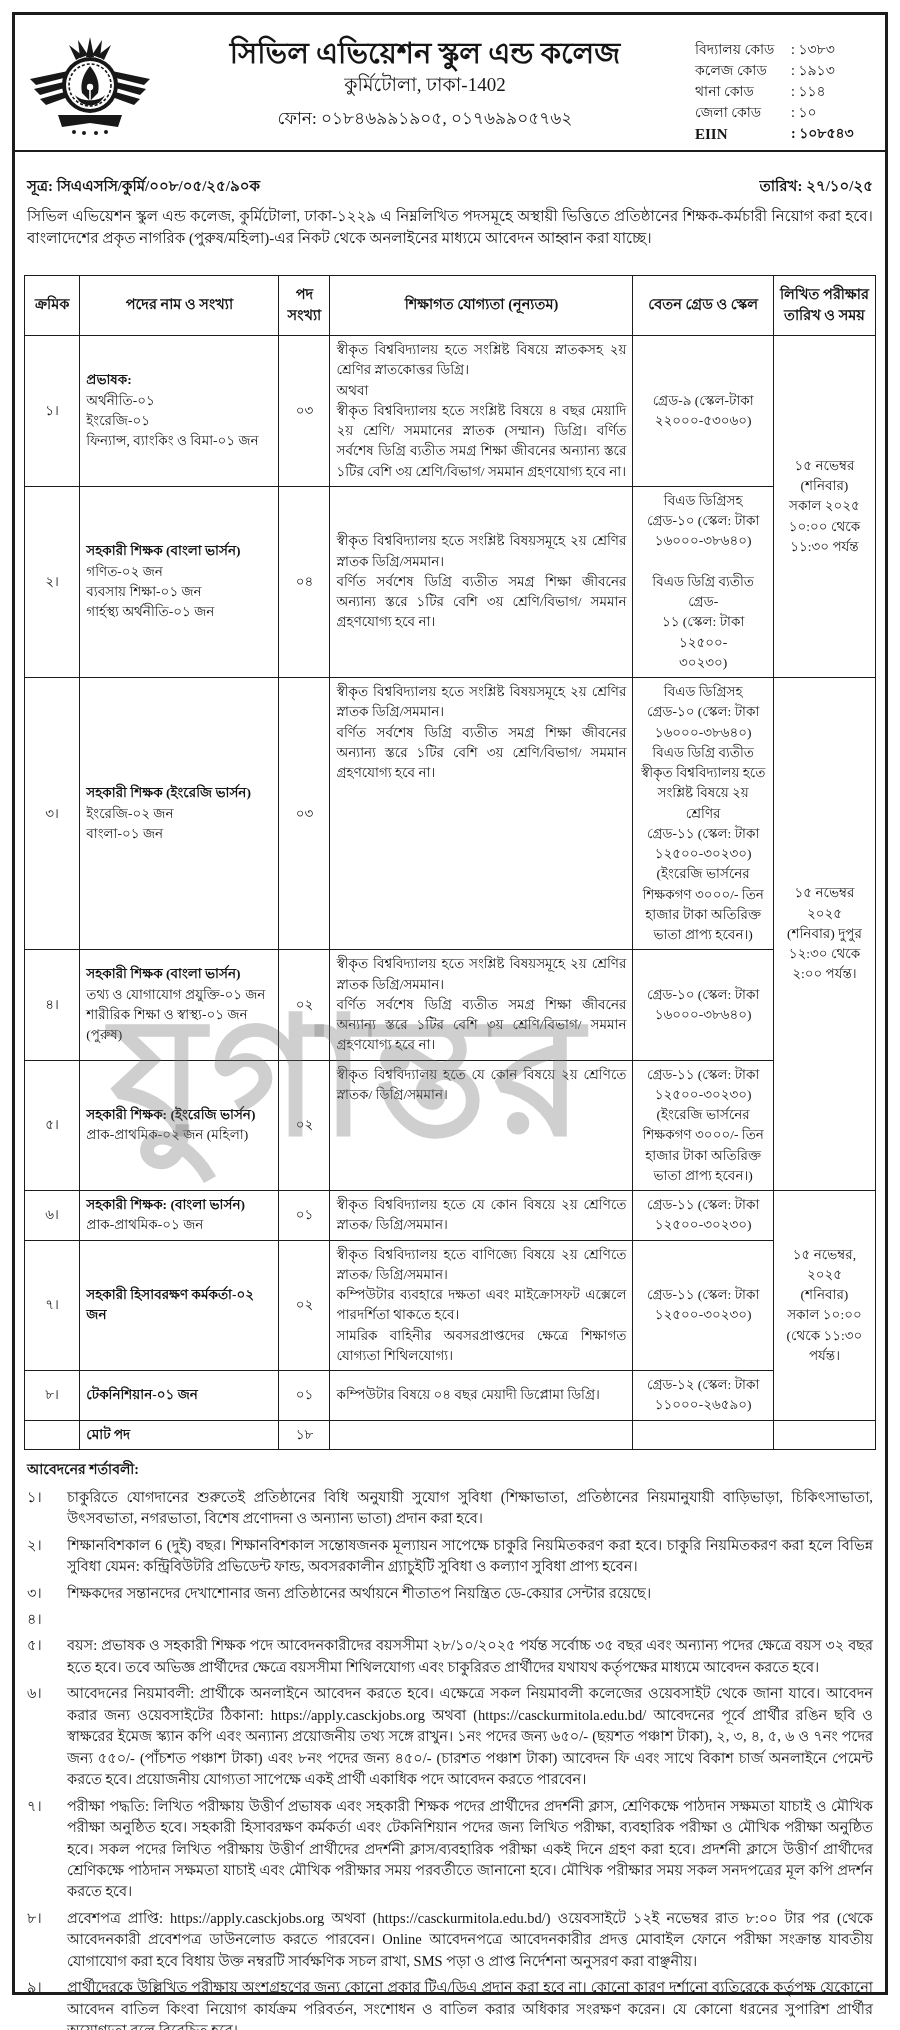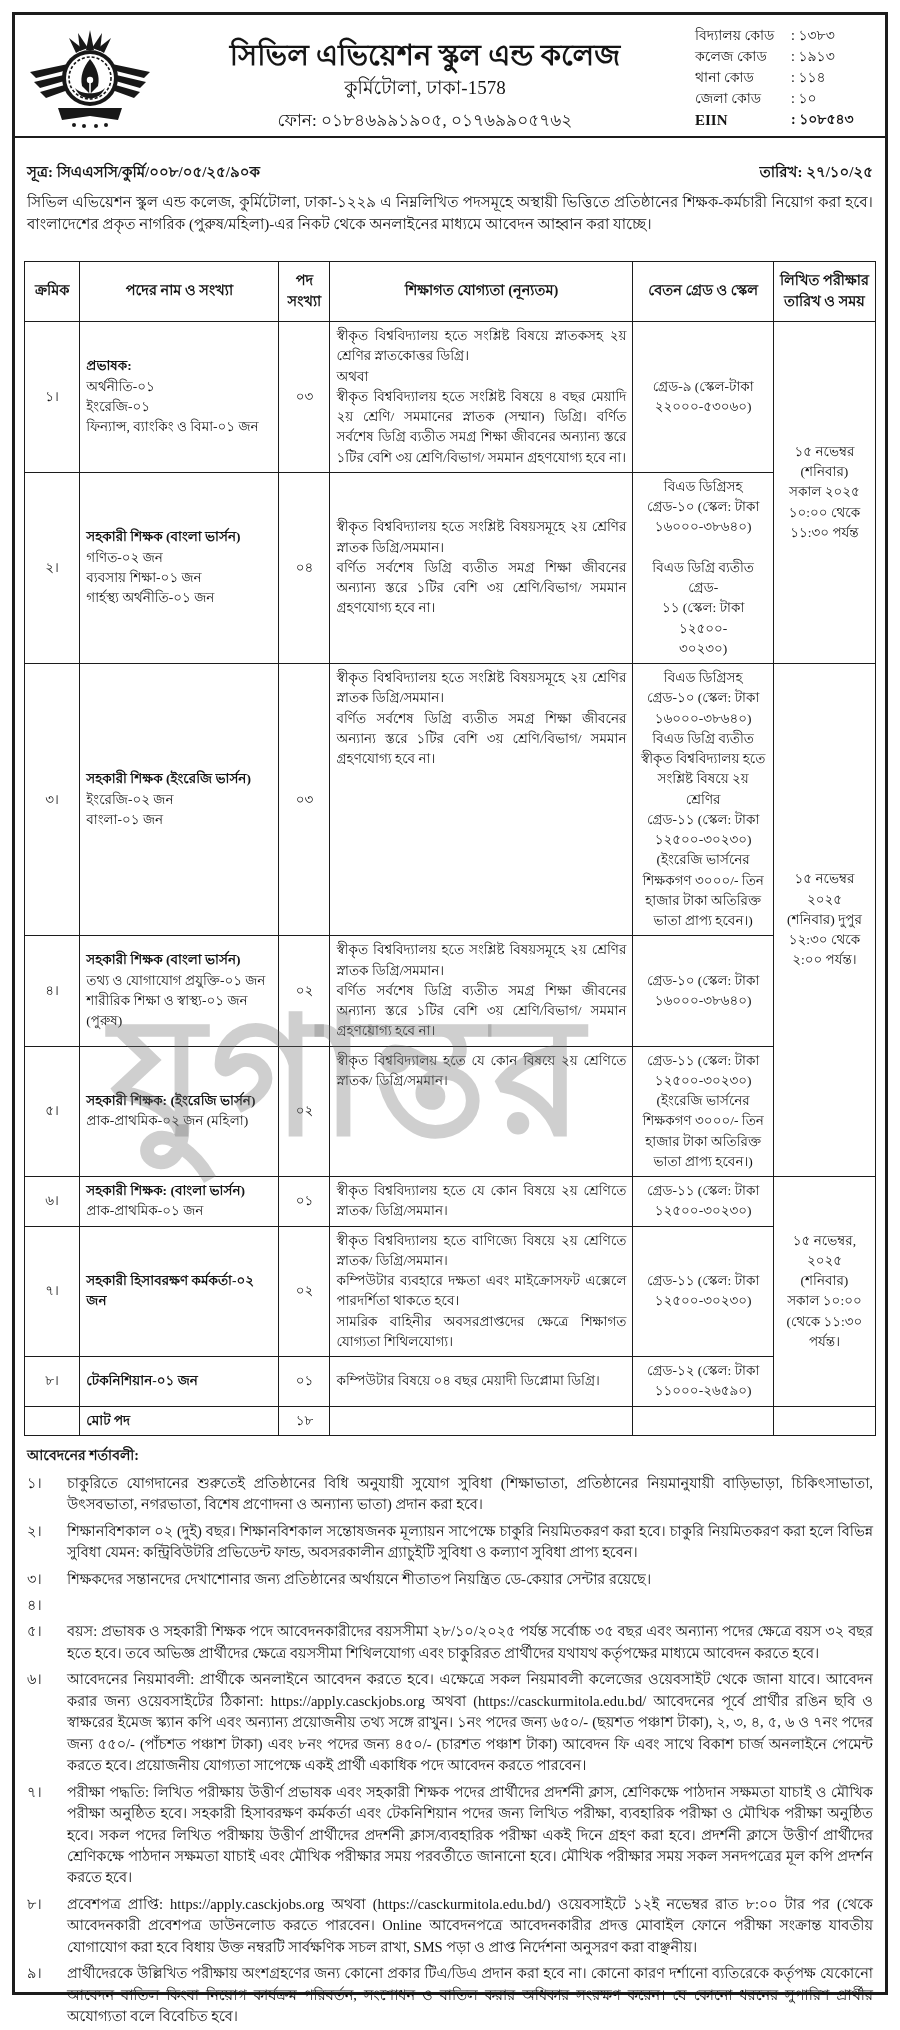--- a/index.html
+++ b/index.html
@@ -1,21 +1,21 @@
 <!DOCTYPE html>
 <html lang="bn"><head>
 <meta charset="utf-8">
 <style>
   * { margin:0; padding:0; box-sizing:border-box; }
   body { background:#fff; font-family:"Liberation Serif","DejaVu Serif",serif; color:#151515; }
   .page { position:relative; width:900px; height:2030px; background:#fff; overflow:hidden; margin:0 auto; }
   .doc { position:absolute; left:12px; top:12px; width:876px; height:1983px; border:3px solid #1c1c1c; background:#fff; }
 
   
-  .hdr { display:flex; align-items:flex-end; padding:6px 10px 4px 10px; border-bottom:2px solid #1c1c1c; min-height:120px; }
+  .hdr { display:flex; align-items:flex-start; padding:20px 10px 4px 10px; border-bottom:2px solid #1c1c1c; min-height:120px; }
   .logo-wrap { width:130px; flex:0 0 130px; display:flex; justify-content:center; }
   .hdr-center { flex:1; text-align:center; line-height:1.25; }
   .inst-name { font-size:29px; font-weight:bold; }
   .inst-addr { font-size:19px; margin-top:2px; }
   .inst-phone { font-size:17px; margin-top:11px; }
   .inst-mail { font-size:20px; margin-top:3px; }
   .codes { flex:0 0 180px; font-size:14px; line-height:1.5; padding-top:4px; }
   .code-row { display:flex; }
   .code-lbl { width:96px; }
   .code-val { flex:1; }
@@ -89,21 +89,21 @@
             <path d="M30,80 L94,80 L90,92 L62,88 L34,92 Z"></path>
             <circle cx="46" cy="97" r="2"></circle>
               <circle cx="56" cy="98" r="2"></circle>
             <circle cx="68" cy="98" r="2"></circle>
               <circle cx="78" cy="97" r="2"></circle>
           </g>
         </svg>
       </div>
       <div class="hdr-center">
         <div class="inst-name">সিভিল এভিয়েশন স্কুল এন্ড কলেজ</div>
-        <div class="inst-addr">কুর্মিটোলা, ঢাকা-1578</div>
+        <div class="inst-addr">কুর্মিটোলা, ঢাকা-1402</div>
         <div class="inst-phone">ফোন: ০১৮৪৬৯৯১৯০৫, ০১৭৬৯৯০৫৭৬২</div>
       </div>
       <div class="codes">
         <div class="code-row">
           <span class="code-lbl">বিদ্যালয় কোড</span>
           <span class="code-val">: ১৩৮৩</span>
         </div>
         <div class="code-row">
           <span class="code-lbl">কলেজ কোড</span>
           <span class="code-val">: ১৯১৩</span>
@@ -290,21 +290,21 @@
     </table>
 
     <div class="cond-head">আবেদনের শর্তাবলী:</div>
 
     <div class="cond">
       <span class="cond-no">১।</span>
       <span class="cond-text">চাকুরিতে যোগদানের শুরুতেই প্রতিষ্ঠানের বিধি অনুযায়ী সুযোগ সুবিধা (শিক্ষাভাতা, প্রতিষ্ঠানের নিয়মানুযায়ী বাড়িভাড়া, চিকিৎসাভাতা, উৎসবভাতা, নগরভাতা, বিশেষ প্রণোদনা ও অন্যান্য ভাতা) প্রদান করা হবে।</span>
     </div>
     <div class="cond">
       <span class="cond-no">২।</span>
-      <span class="cond-text">শিক্ষানবিশকাল ০২ (দুই) বছর। শিক্ষানবিশকাল সন্তোষজনক মূল্যায়ন সাপেক্ষে চাকুরি নিয়মিতকরণ করা হবে। চাকুরি নিয়মিতকরণ করা হলে বিভিন্ন সুবিধা যেমন: কন্ট্রিবিউটরি প্রভিডেন্ট ফান্ড, অবসরকালীন গ্র্যাচুইটি সুবিধা ও কল্যাণ সুবিধা প্রাপ্য হবেন।</span>
+      <span class="cond-text">শিক্ষানবিশকাল 6 (দুই) বছর। শিক্ষানবিশকাল সন্তোষজনক মূল্যায়ন সাপেক্ষে চাকুরি নিয়মিতকরণ করা হবে। চাকুরি নিয়মিতকরণ করা হলে বিভিন্ন সুবিধা যেমন: কন্ট্রিবিউটরি প্রভিডেন্ট ফান্ড, অবসরকালীন গ্র্যাচুইটি সুবিধা ও কল্যাণ সুবিধা প্রাপ্য হবেন।</span>
     </div>
     <div class="cond">
       <span class="cond-no">৩।</span>
       <span class="cond-text">শিক্ষকদের সন্তানদের দেখাশোনার জন্য প্রতিষ্ঠানের অর্থায়নে শীতাতপ নিয়ন্ত্রিত ডে-কেয়ার সেন্টার রয়েছে।</span>
     </div>
     <div class="cond">
       <span class="cond-no">৪।</span>
     </div>
     <div class="cond">
       <span class="cond-no">৫।</span>

